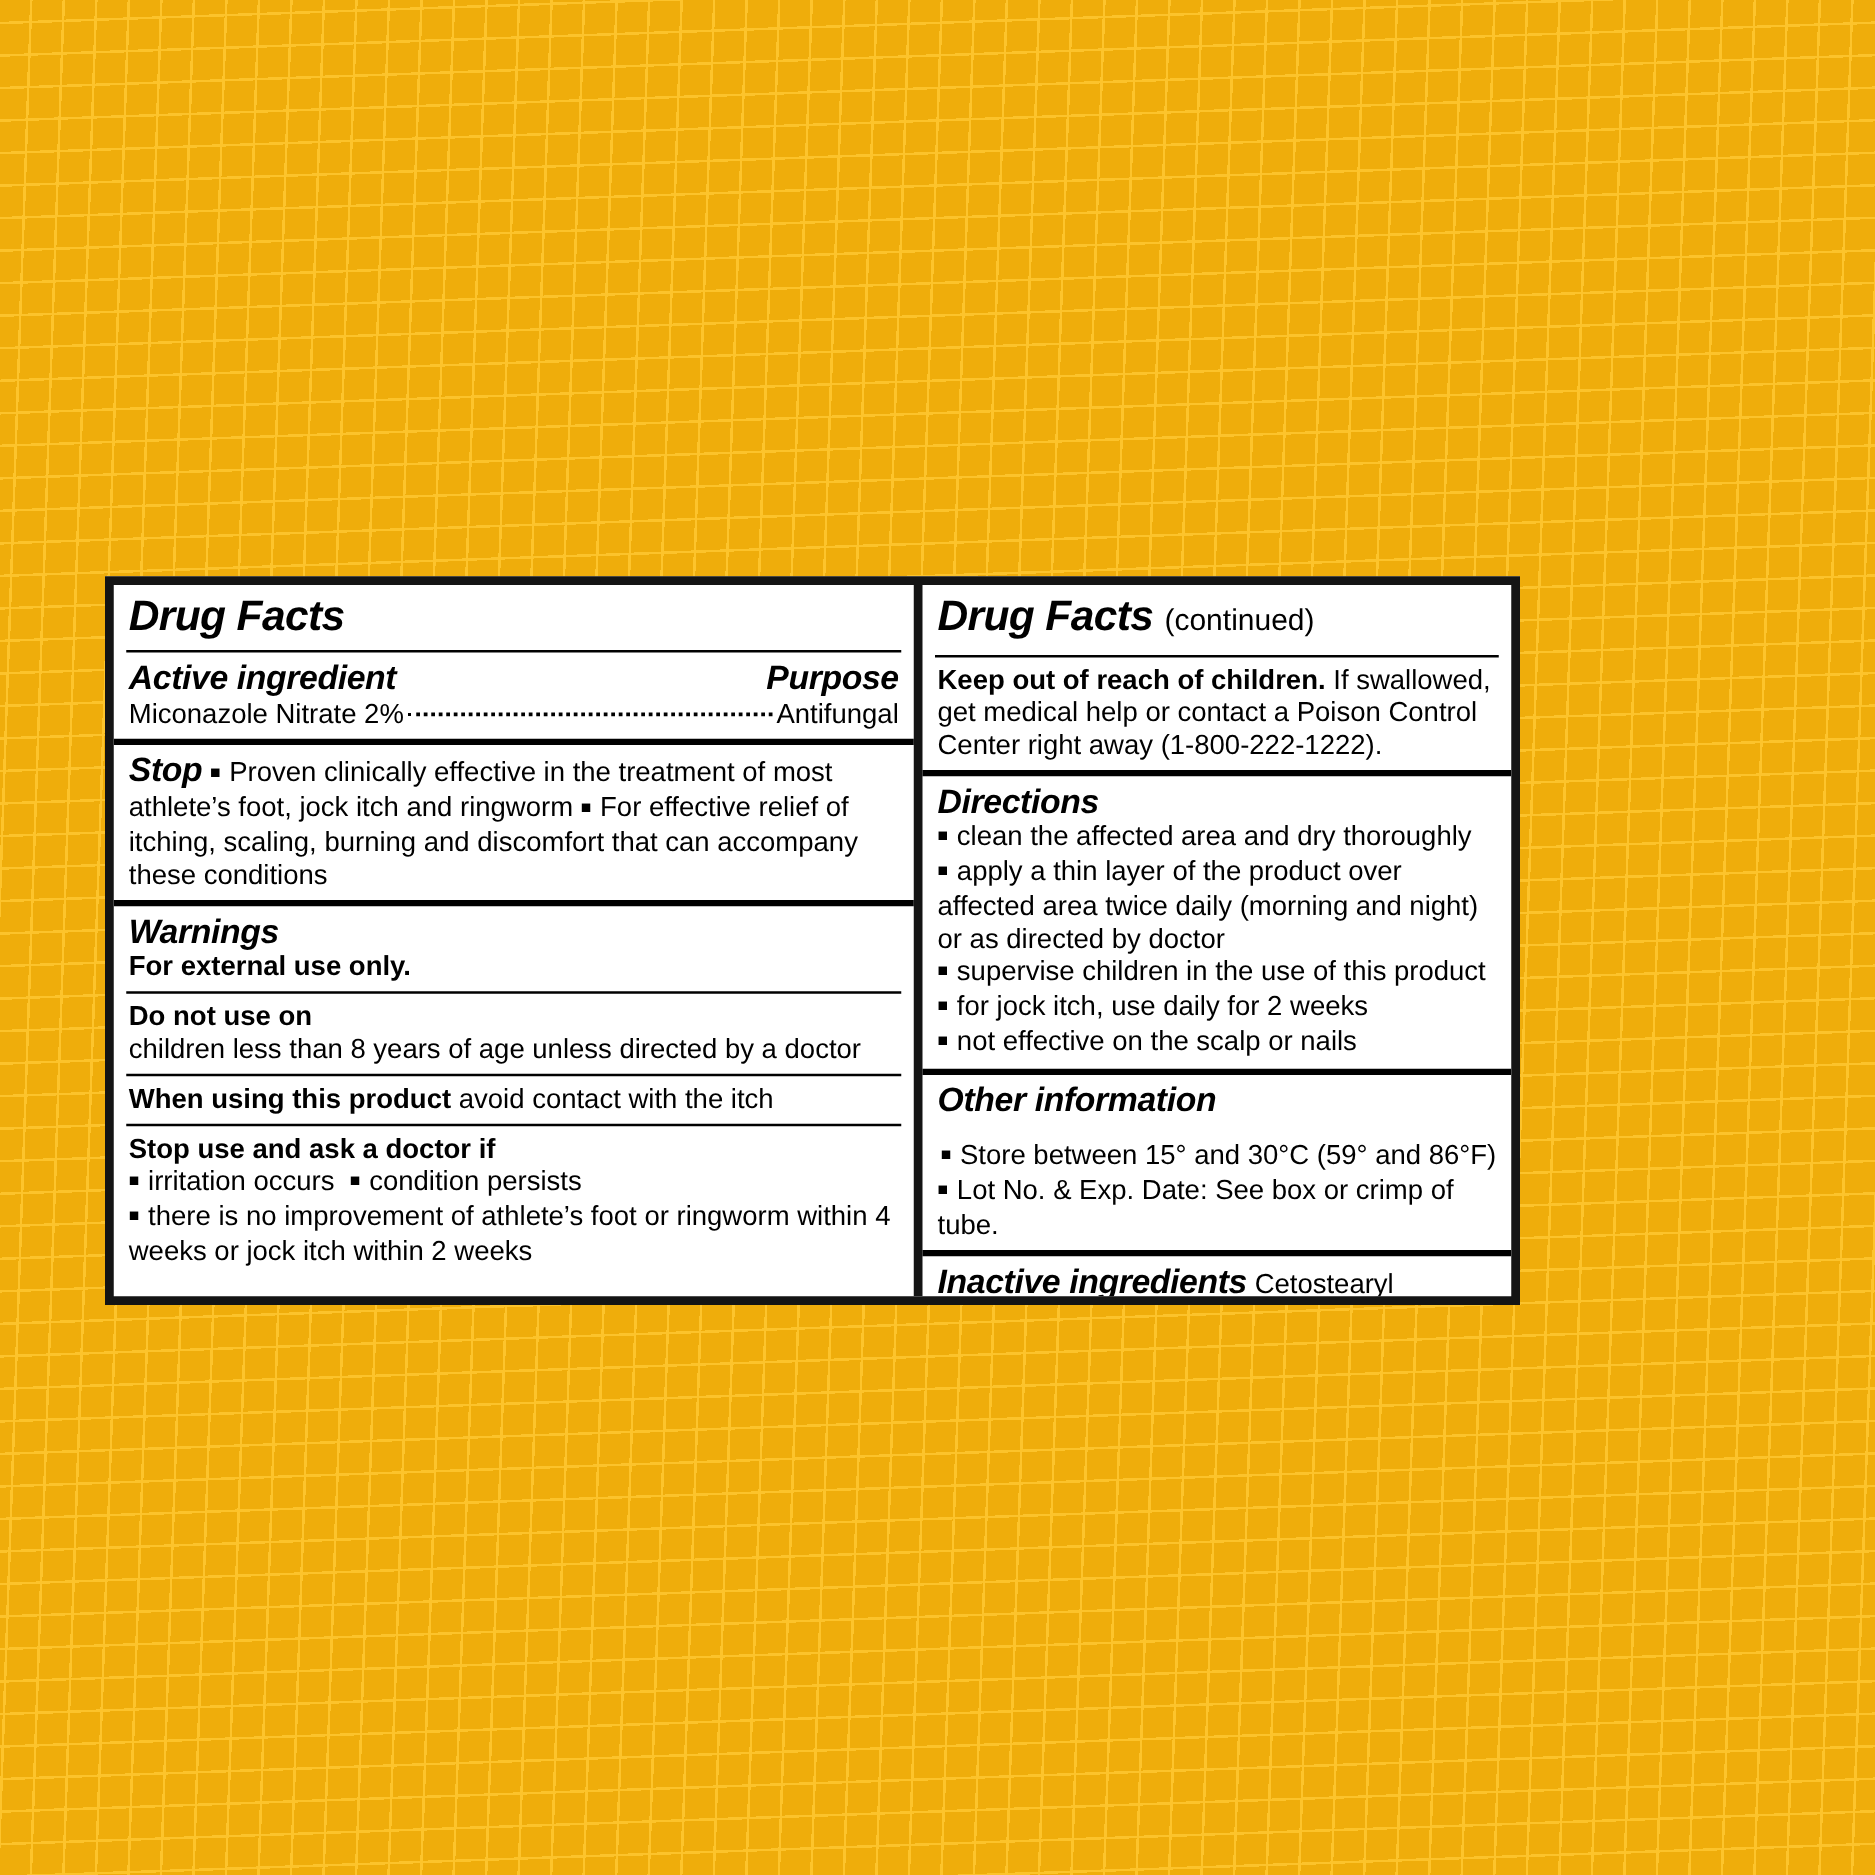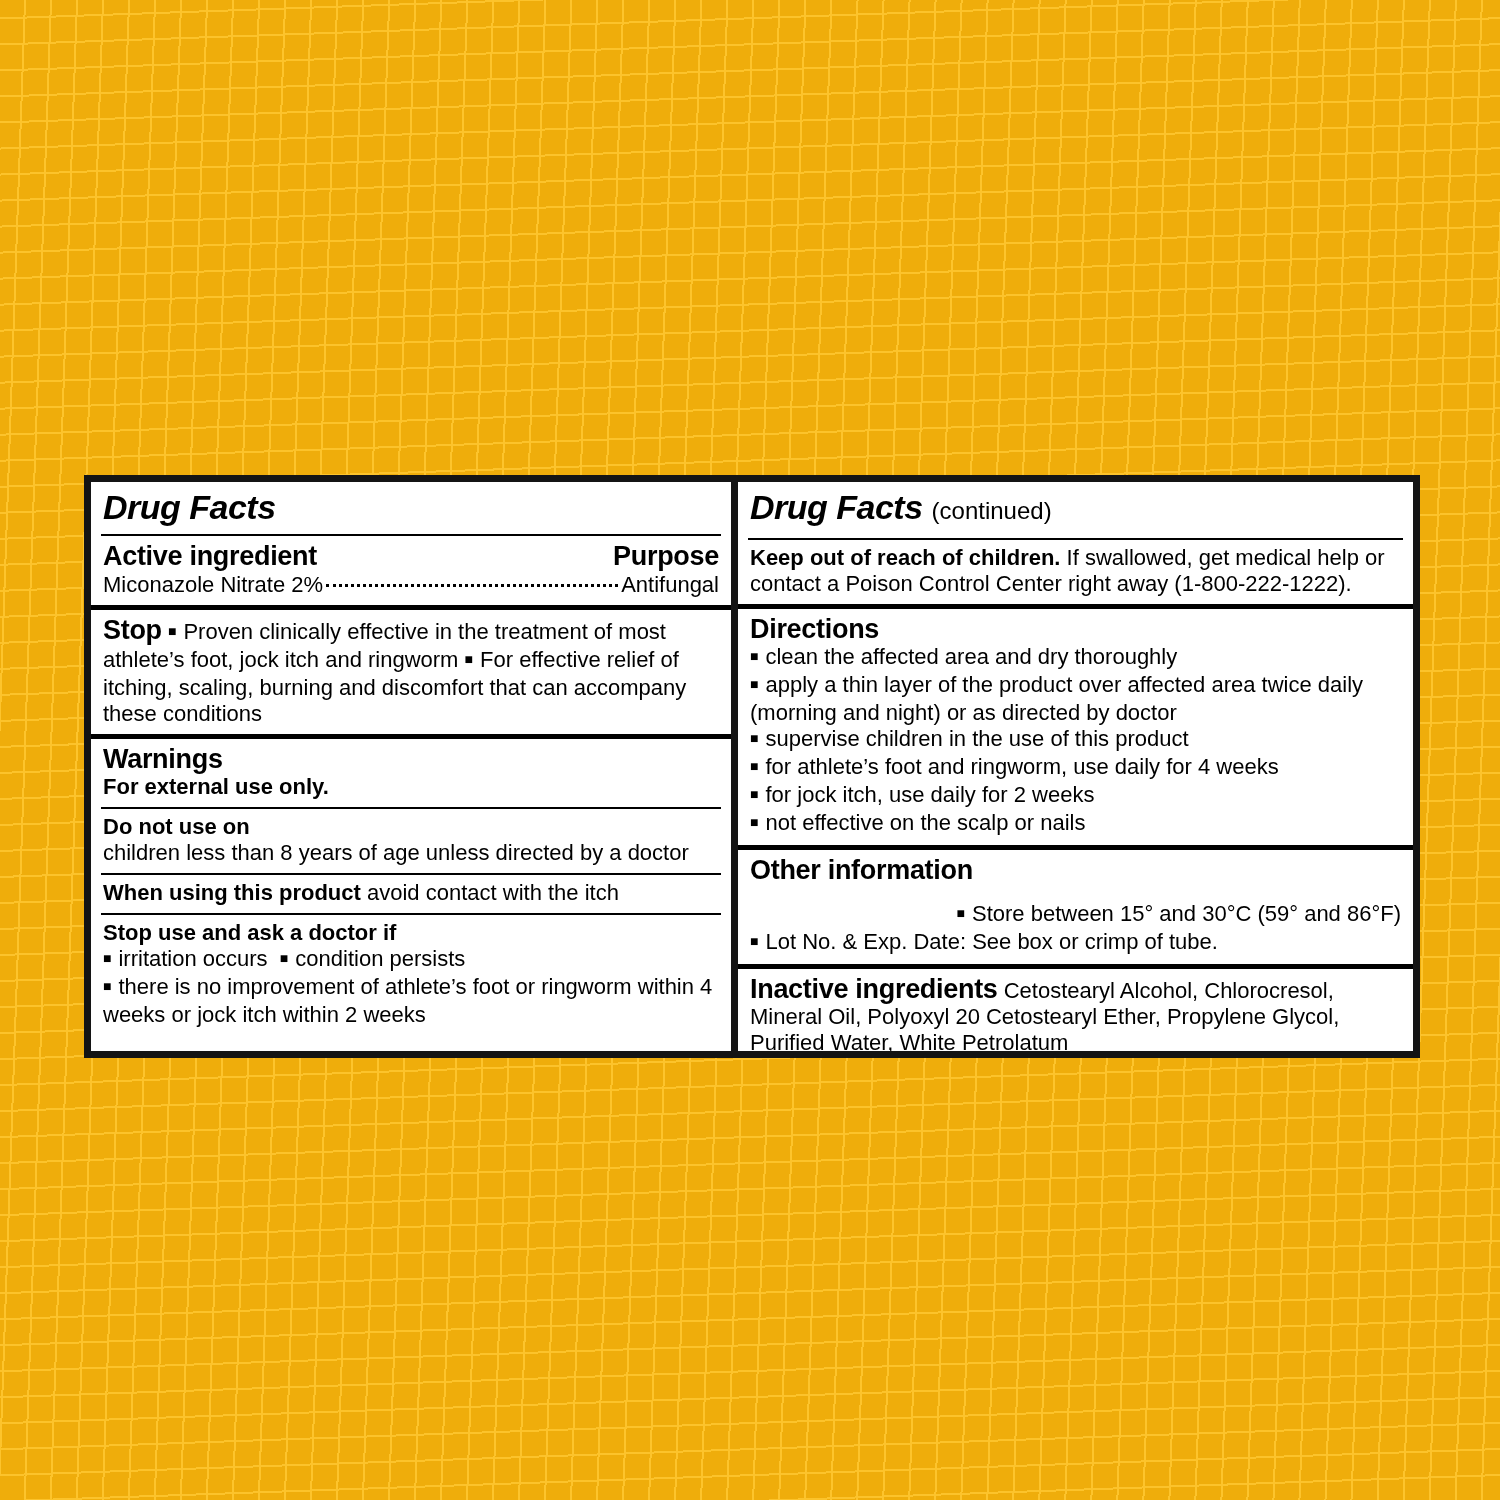--- a/index.html
+++ b/index.html
@@ -6,34 +6,34 @@
   body{
     width:1500px;height:1500px;position:relative;overflow:hidden;
     background:
       repeating-linear-gradient(92deg, transparent 0 24px, #fdc42c 24px 26px),
       repeating-linear-gradient(-2deg, transparent 0 24px, #fcc32b 24px 26px),
       #efad0b;
     font-family:"Liberation Sans", sans-serif;
     color:#000;
   }
   .panel{
-    position:absolute;left:84px;top:475px;width:1336px;height:583px;
+    position:absolute;left:84px;top:461px;width:1132px;height:583px;
     background:#fff;border:7px solid #141414;box-sizing:border-box;
     display:flex;overflow:hidden;
   }
   .col{box-sizing:border-box;}
   .col-left{width:640px;}
   .divider{width:7px;background:#141414;flex:none;}
   .col-right{flex:1;}
   .blk{padding:5px 12px 7px 12px;}
   .rule-thin{height:2px;background:#000;margin:0 10px;}
   .rule-thick{height:5px;background:#000;}
   .title{font-style:italic;font-weight:bold;font-size:34px;letter-spacing:-0.5px;line-height:40px;}
   .title-suffix{font-style:normal;font-weight:normal;font-size:24px;letter-spacing:0;}
-  .h-section{font-weight:bold;font-size:27px;line-height:30px;letter-spacing:-0.3px;}
+  .h-section{font-style:italic;font-weight:bold;font-size:27px;line-height:30px;letter-spacing:-0.3px;}
   .body-txt{font-size:22px;line-height:26px;}
   .b{font-weight:bold;}
   .sq{font-size:14px;margin-right:7px;position:relative;top:-3px;}
   .sq2{font-size:14px;margin:0 7px 0 0;position:relative;top:-3px;}
   .dotrow{display:flex;align-items:baseline;font-size:22px;line-height:27px;}
   .leader{flex:1;border-bottom:3px dotted #000;margin:0 3px;transform:translateY(-5px);}
   .split{display:flex;justify-content:space-between;align-items:baseline;}
   .bullet{font-size:22px;line-height:26px;}
   .mt2{margin-top:16px;text-align:right;}
 </style>
@@ -115,21 +115,20 @@
       <span class="b">Keep out of reach of children.</span>
       <span>If swallowed, get medical help or contact a Poison Control Center right away (1-800-222-1222).</span>
     </div>
     <div class="rule-thick"></div>
 
     <div class="blk">
       <div class="h-section">Directions</div>
       <div class="bullet"><span class="sq">■</span><span>clean the affected area and dry thoroughly</span></div>
       <div class="bullet"><span class="sq">■</span><span>apply a thin layer of the product over affected area twice daily (morning and night) or as directed by doctor</span></div>
       <div class="bullet"><span class="sq">■</span><span>supervise children in the use of this product</span></div>
-      <div class="bullet"><span class="sq">■</span><span>for athlete’s foot and ringworm, use daily for 4 weeks</span></div>
       <div class="bullet"><span class="sq">■</span><span>for jock itch, use daily for 2 weeks</span></div>
       <div class="bullet"><span class="sq">■</span><span>not effective on the scalp or nails</span></div>
     </div>
     <div class="rule-thick"></div>
 
     <div class="blk">
       <div class="h-section">Other information</div>
       <div class="bullet mt2"><span class="sq">■</span><span>Store between 15° and 30°C (59° and 86°F)</span></div>
       <div class="bullet"><span class="sq">■</span><span>Lot No. &amp; Exp. Date: See box or crimp of tube.</span></div>
     </div>

